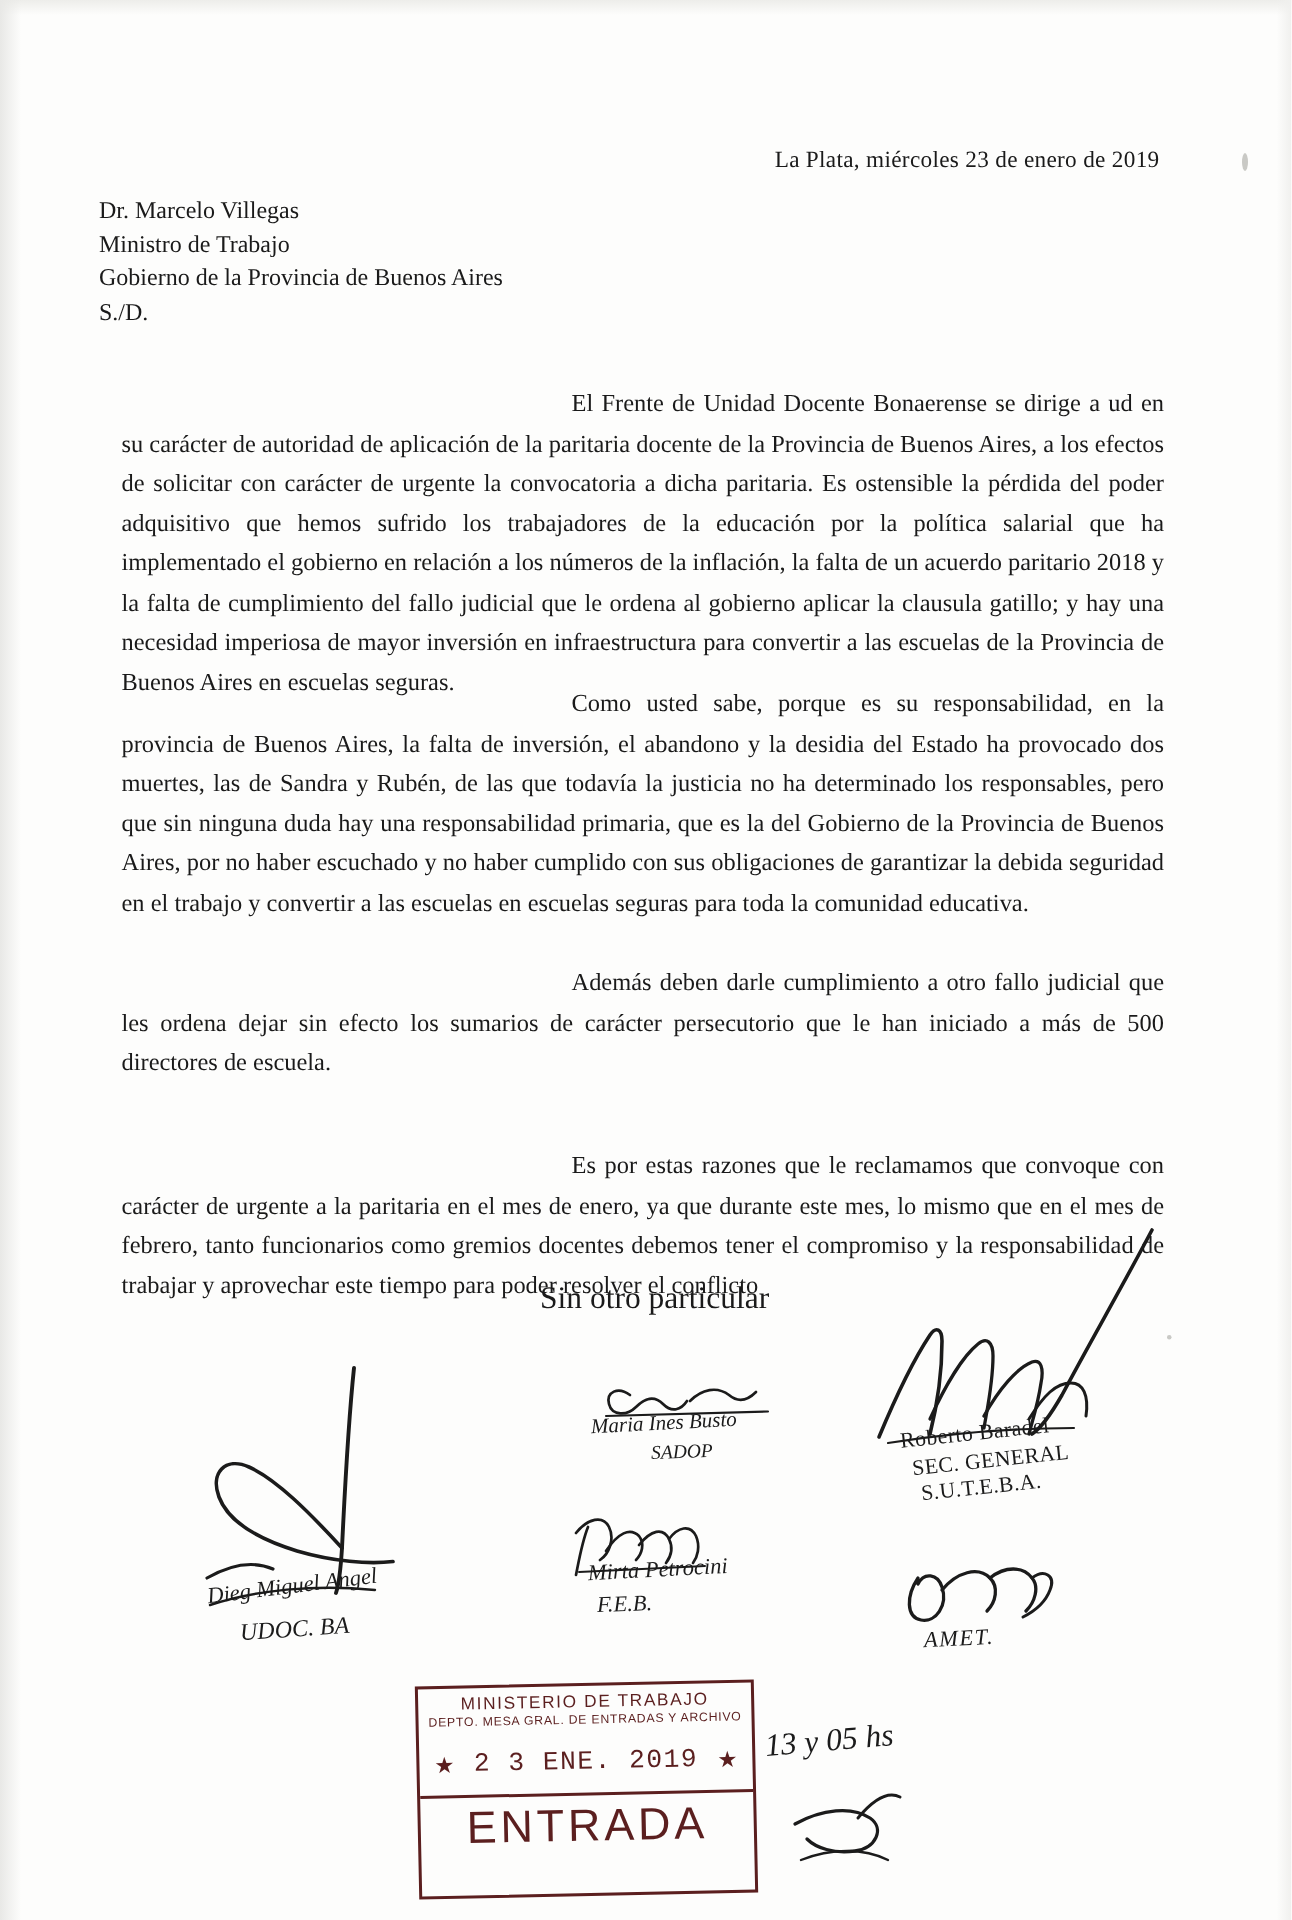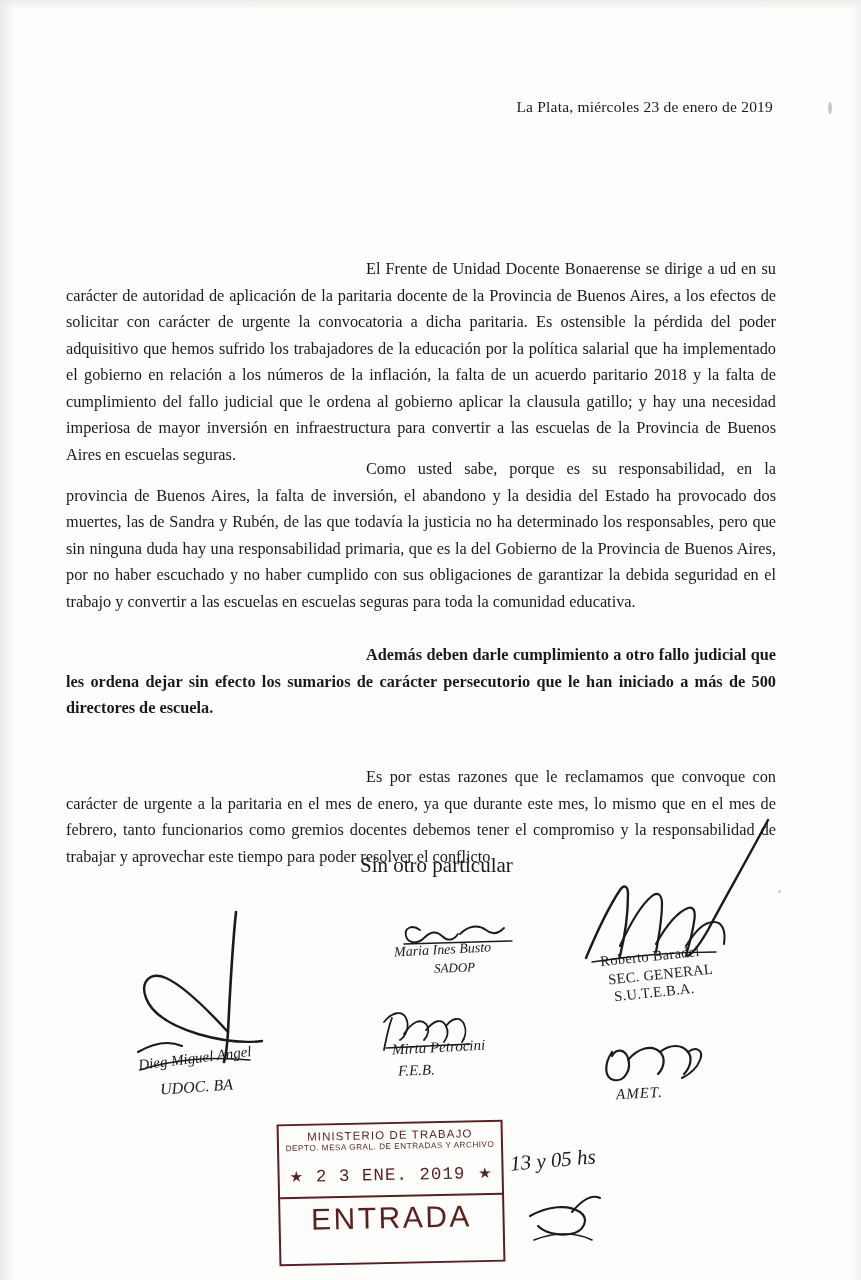--- a/index.html
+++ b/index.html
@@ -57,29 +57,29 @@
 
   .body-block {
     position: absolute;
     left: 66px;
     width: 710px;
     font-size: 16.3px;
     line-height: 26.5px;
     text-align: justify;
   }
   .body-block p {
-    margin: 0 0 26px 0;
+    margin: 0 0 26px 15px;
     text-indent: 0;
   }
   .lead-indent { display: inline-block; width: 300px; }
   .lead-indent-sm { display: inline-block; width: 300px; }
 
   #para1 { top: 256px; }
   #para2 { top: 456px; }
-  #para3 { top: 642px; font-weight: bold; }
+  #para3 { top: 642px; }
   #para4 { top: 764px; }
 
   .closing {
     position: absolute;
     top: 853px;
     left: 360px;
     font-size: 21px;
   }
 
   
@@ -231,20 +231,26 @@
 <div class="page">
   <div class="scan-edge-top"></div>
   <div class="scan-edge-left"></div>
   <div class="scan-edge-right"></div>
 
   <div class="speck" style="left:828px; top:102px; width:4px; height:12px;"></div>
   <div class="speck" style="left:778px; top:890px; width:3px; height:3px;"></div>
 
   <div class="datetime">La Plata, miércoles 23 de enero de 2019</div>
 
+  <div class="addressee">
+    <div>Dr. Marcelo Villegas</div>
+    <div>Ministro de Trabajo</div>
+    <div>Gobierno de la Provincia de Buenos Aires</div>
+    <div>S./D.</div>
+  </div>
 
   <div class="body-block" id="para1">
     <p><span class="lead-indent"></span><span>El Frente de Unidad Docente Bonaerense se dirige a ud en su carácter de autoridad de aplicación de la paritaria docente de la Provincia de Buenos Aires, a los efectos de solicitar con carácter de urgente la convocatoria a dicha paritaria. Es ostensible la pérdida del poder adquisitivo que hemos sufrido los trabajadores de la educación por la política salarial que ha implementado el gobierno en relación a los números de la inflación, la falta de un acuerdo paritario 2018 y la falta de cumplimiento del fallo judicial que le ordena al gobierno aplicar la clausula gatillo; y hay una necesidad imperiosa de mayor inversión en infraestructura para convertir a las escuelas de la Provincia de Buenos Aires en escuelas seguras.</span></p>
   </div>
 
   <div class="body-block" id="para2">
     <p><span class="lead-indent"></span><span>Como usted sabe, porque es su responsabilidad, en la provincia de Buenos Aires, la falta de inversión, el abandono y la desidia del Estado ha provocado dos muertes, las de Sandra y Rubén, de las que todavía  la justicia no ha determinado los responsables, pero que sin ninguna duda hay una responsabilidad primaria, que es la del Gobierno de la Provincia de Buenos Aires, por no haber escuchado y no haber cumplido con sus obligaciones de garantizar la debida seguridad en el trabajo y convertir a las escuelas en escuelas seguras para toda la comunidad educativa.</span></p>
   </div>
 
   <div class="body-block" id="para3">

